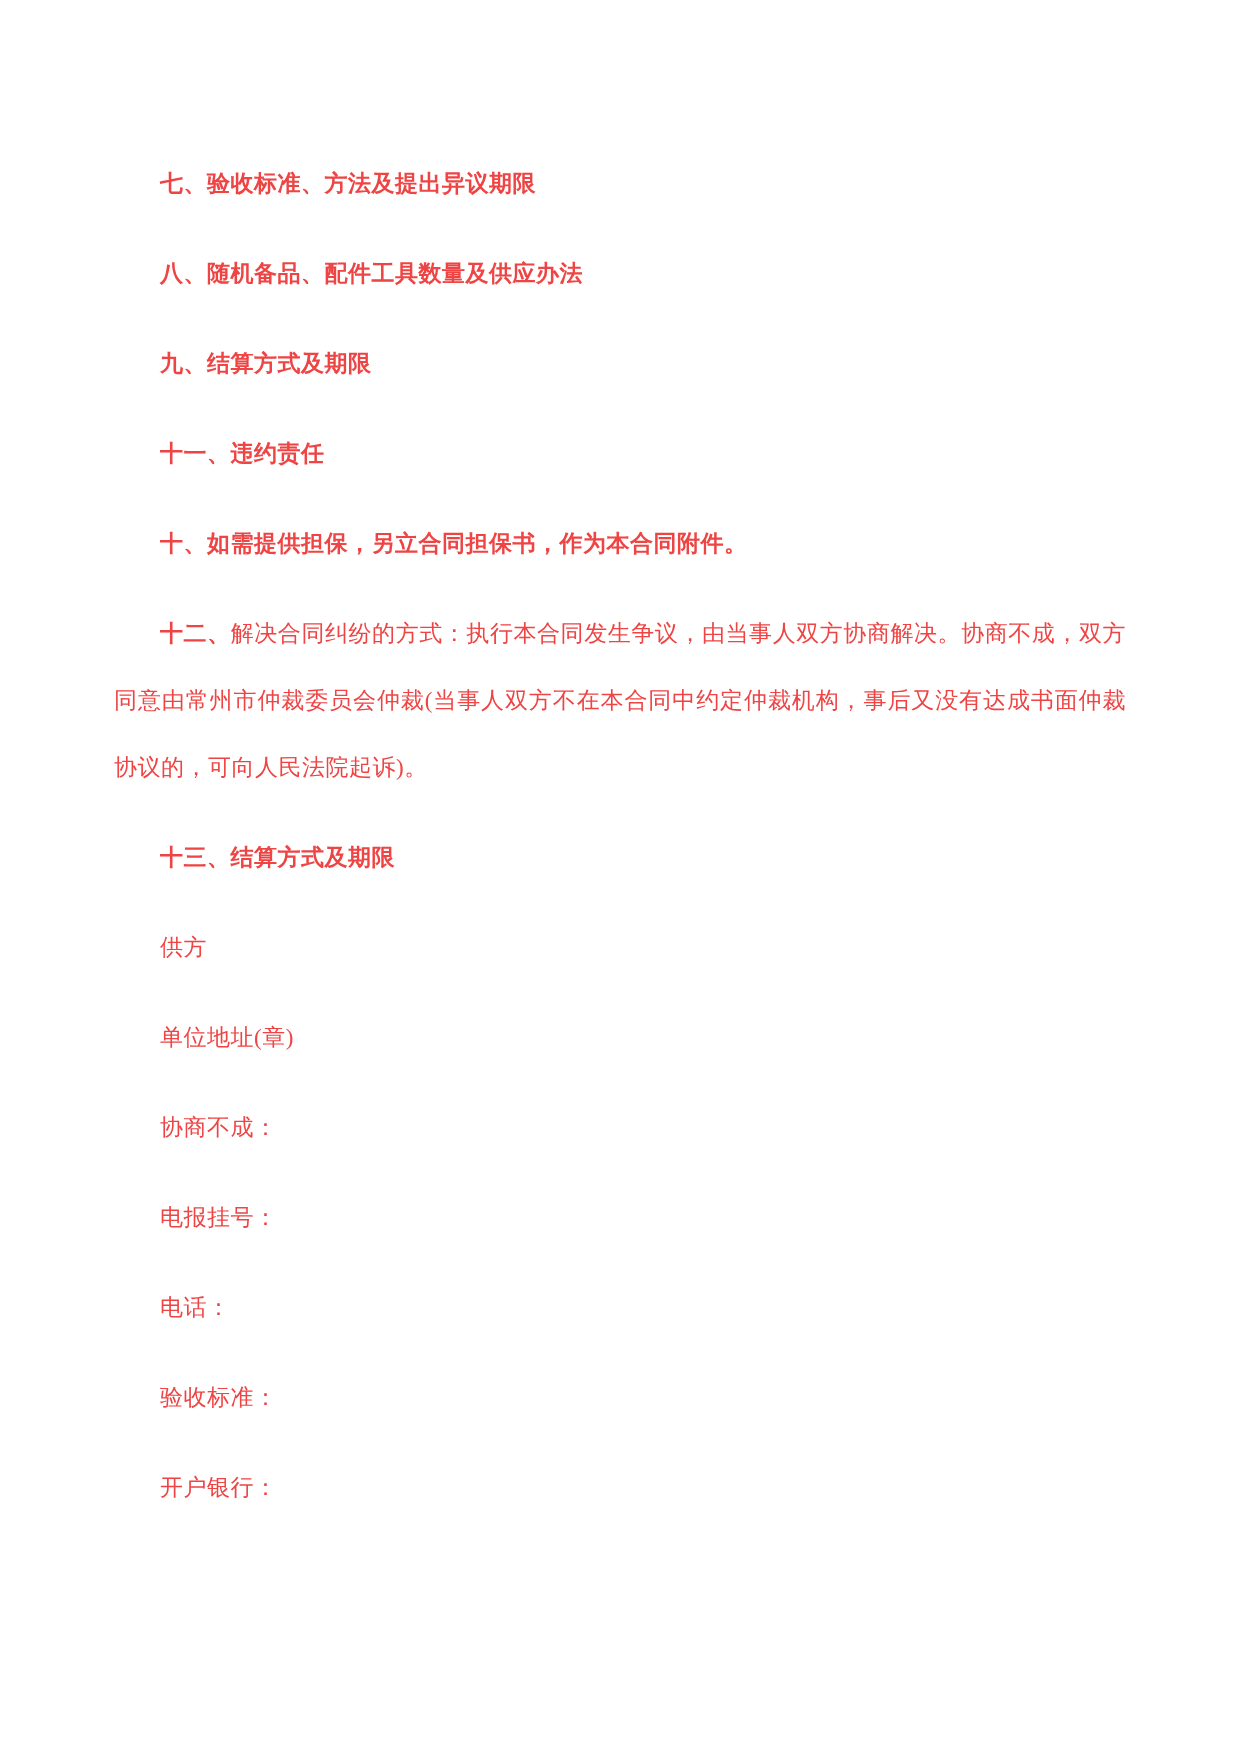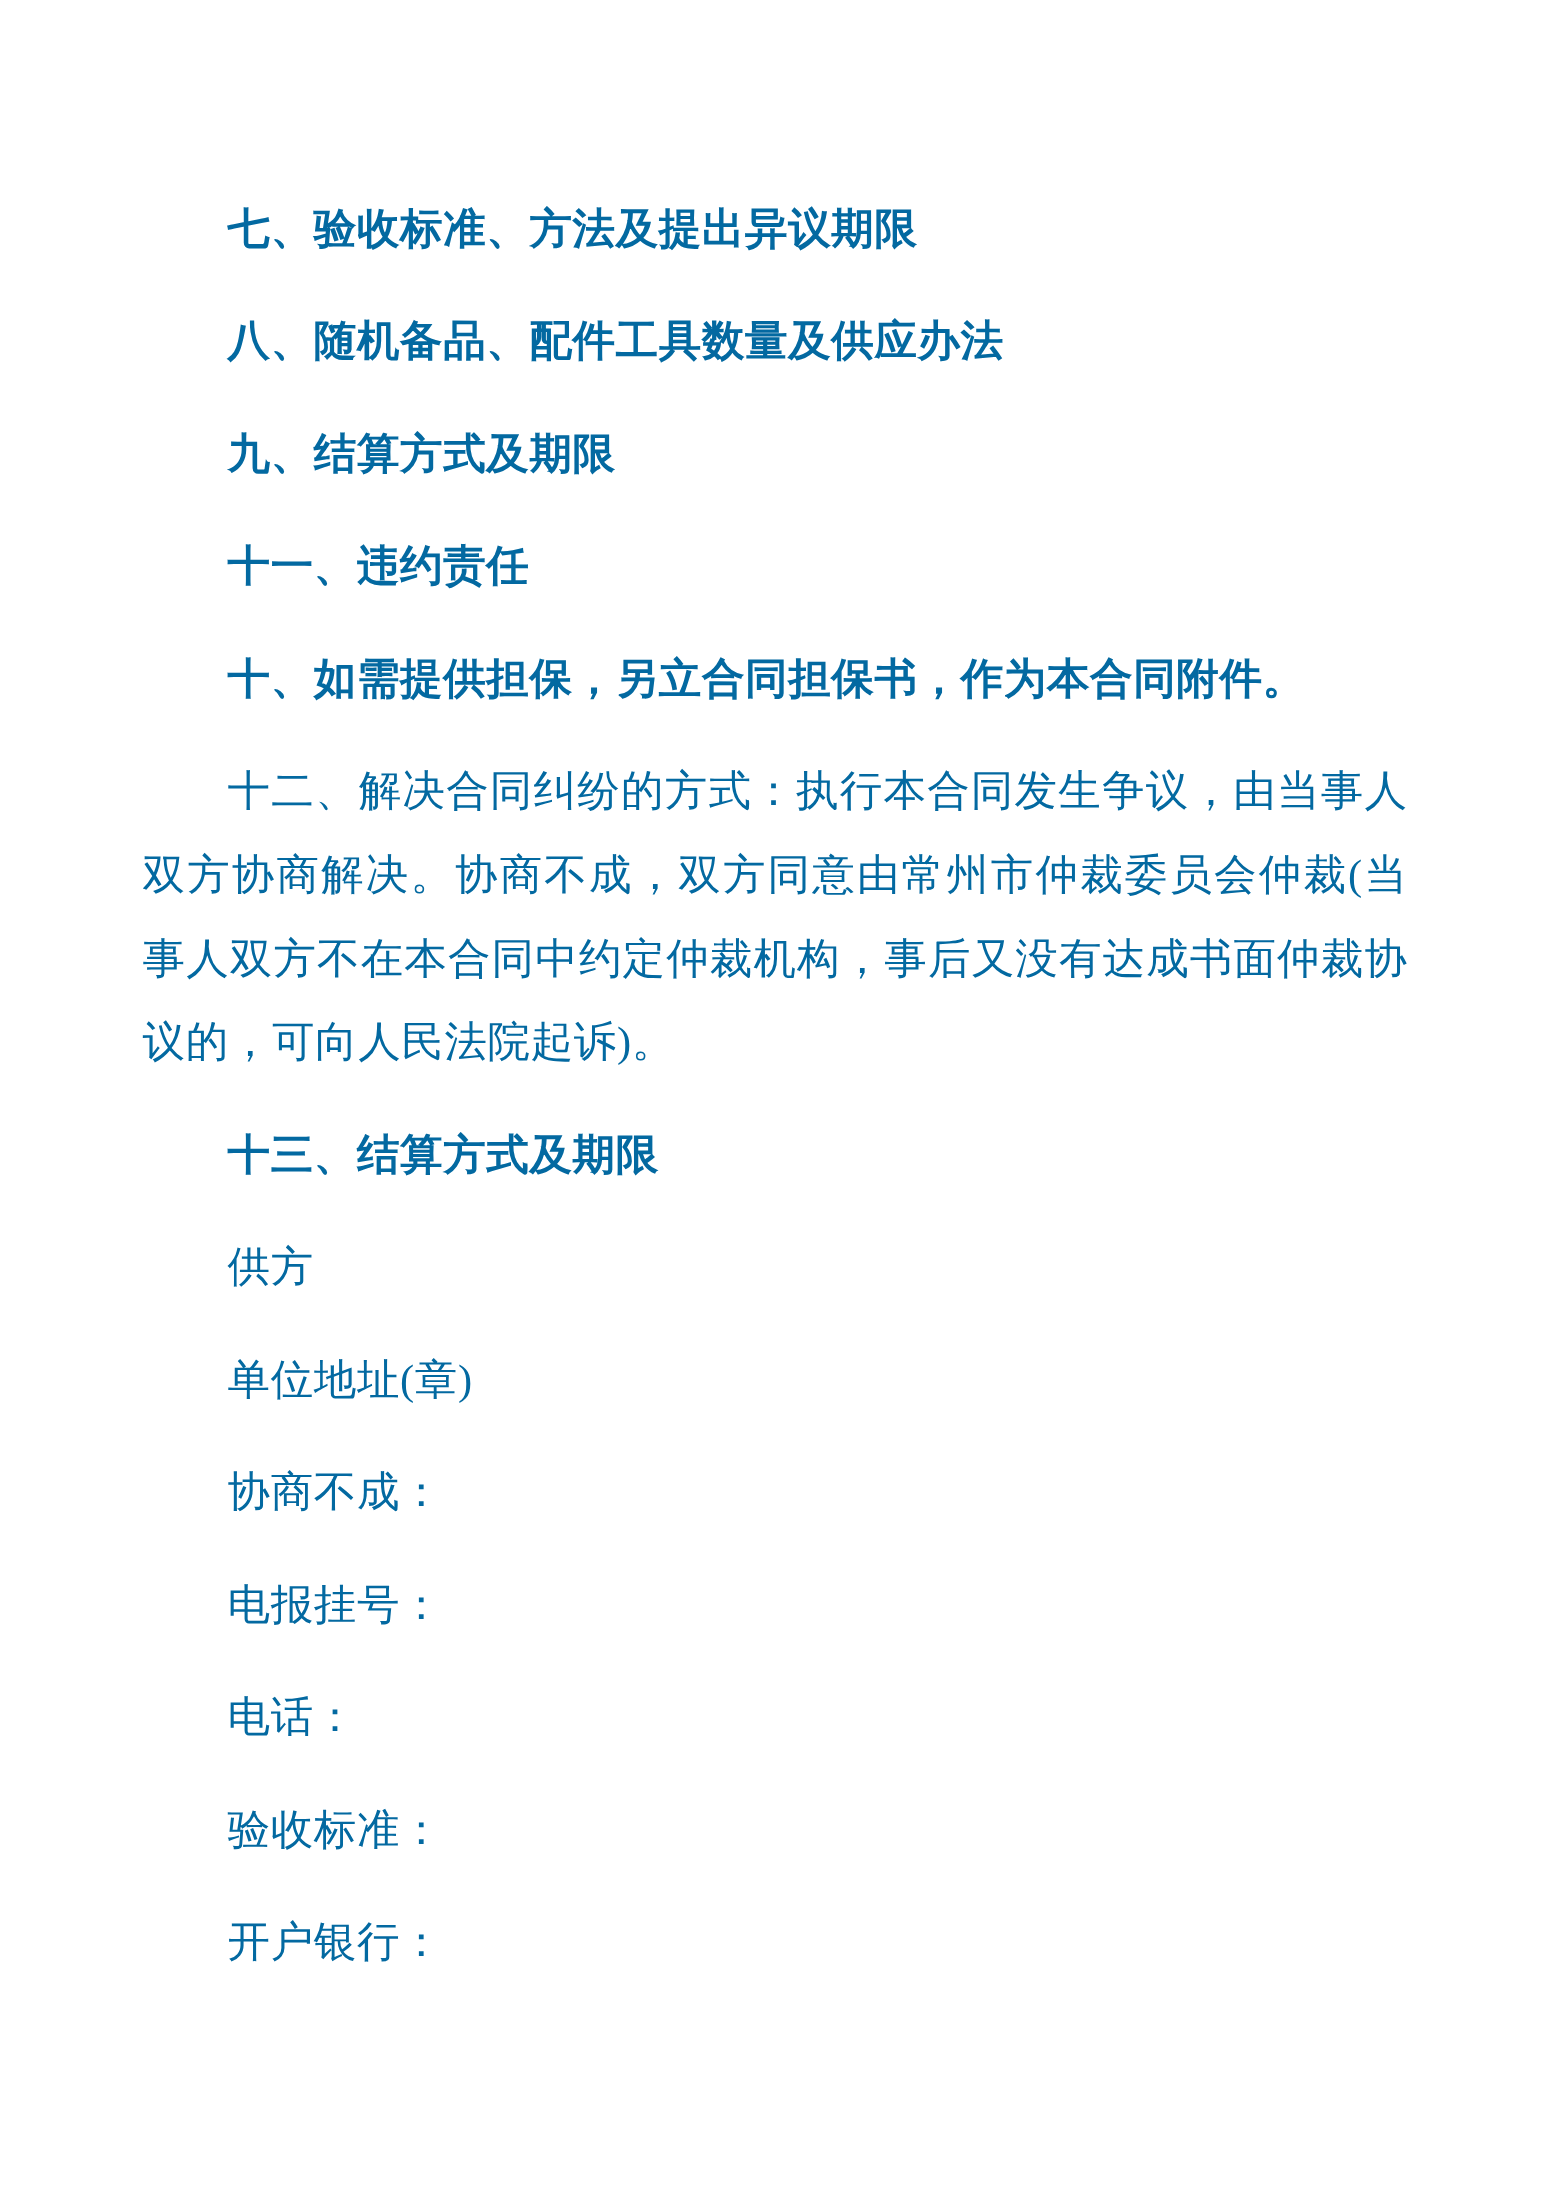--- a/index.html
+++ b/index.html
@@ -17,32 +17,32 @@
   }
   .doc {
     box-sizing: border-box;
     width: 1240px;
     height: 1753px;
     padding: 150px 114px 0 114px;
     background: #ffffff;
   }
   .para {
     margin: 0 0 23px 0;
-    font-size: 34px;
+    font-size: 23px;
     line-height: 67px;
     text-indent: 2em;
     text-align: justify;
     letter-spacing: 0.5px;
-    color: #0369a1;
+    color: #ef4444;
   }
   .para.heading {
     font-weight: bold;
   }
   .para b {
-    font-weight: normal;
+    font-weight: bold;
   }
 </style>
 </head>
 <body>
 
 <div class="doc">
   <div>
       <p class="para heading">七、验收标准、方法及提出异议期限</p>
       <p class="para heading">八、随机备品、配件工具数量及供应办法</p>
       <p class="para heading">九、结算方式及期限</p>

